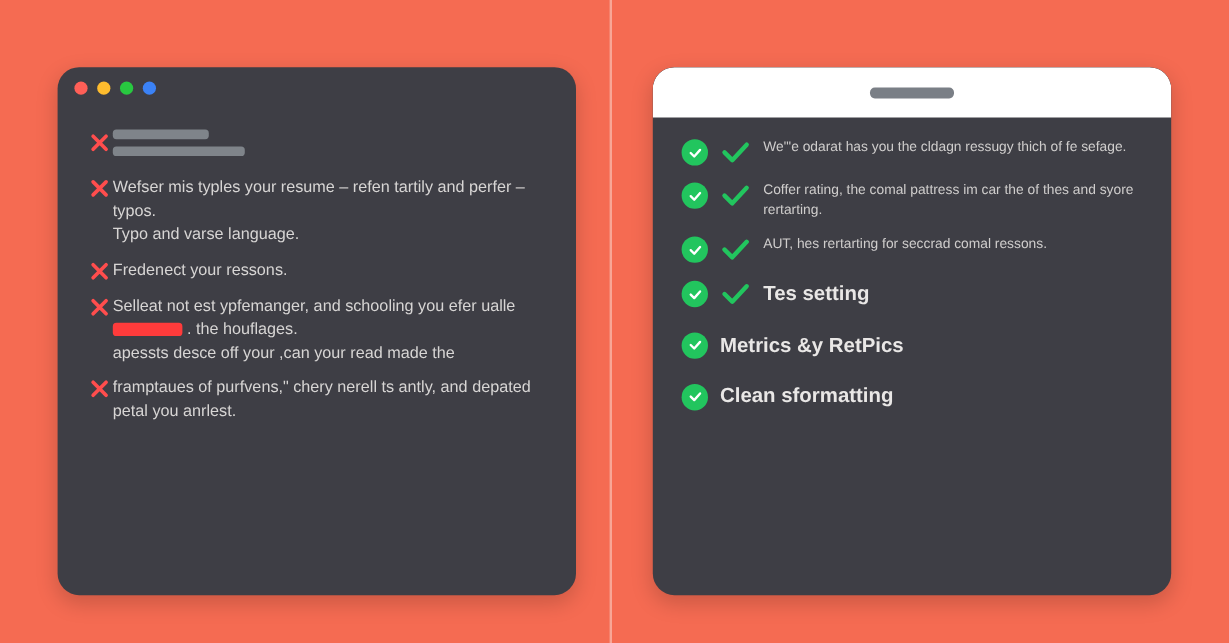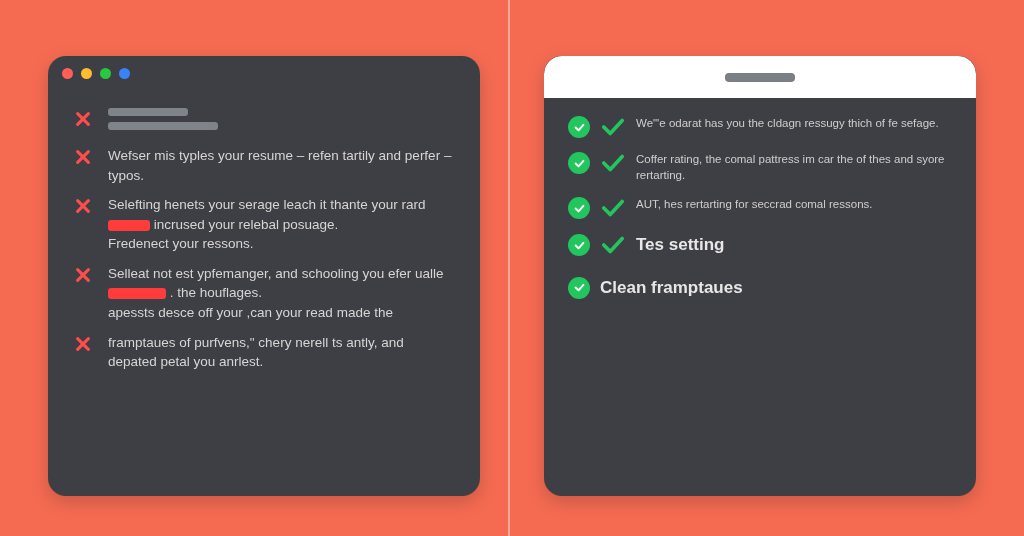--- a/index.html
+++ b/index.html
@@ -65,21 +65,20 @@
     padding: 18px 28px 24px 24px;
     color: #d7d5d4;
     font-size: 13px;
     line-height: 1.45;
     flex: 1;
   }
   .left .body { font-size: 13.5px; }
   .row {
     display: flex;
     align-items: flex-start;
-    gap: 14px;
     margin-bottom: 10px;
   }
   .iconcol { flex: 0 0 22px; display:flex; justify-content:center; padding-top:2px;}
   .textcol { flex: 1; }
   .x-icon {
     width: 18px; height: 18px;
     color: #ff4d4d;
     stroke: #ff4d4d;
     stroke-width: 3.4;
     fill: none;
@@ -156,30 +155,30 @@
 
       <div id="left-rows">
           <div class="row">
             <div class="iconcol">
               <svg class="x-icon" viewBox="0 0 20 20">
                 <path d="M4 4 L16 16 M16 4 L4 16"></path>
               </svg>
             </div>
             <div class="textcol">
               <div>Wefser mis typles your resume – refen tartily and perfer – typos.</div>
-            </div>
-          </div>
-          <div class="row">
-            <div class="iconcol">
-              <svg class="x-icon" viewBox="0 0 20 20">
-                <path d="M4 4 L16 16 M16 4 L4 16"></path>
-              </svg>
-            </div>
-            <div class="textcol">
-              <div>Selefting henets your serage leach it thante your rard <span class="redblock rb2"></span> incrused your relebal posuage.</div>
+              <div>Typo and varse language.</div>
+            </div>
+          </div>
+          <div class="row">
+            <div class="iconcol">
+              <svg class="x-icon" viewBox="0 0 20 20">
+                <path d="M4 4 L16 16 M16 4 L4 16"></path>
+              </svg>
+            </div>
+            <div class="textcol">
               <div>Fredenect your ressons.</div>
             </div>
           </div>
           <div class="row">
             <div class="iconcol">
               <svg class="x-icon" viewBox="0 0 20 20">
                 <path d="M4 4 L16 16 M16 4 L4 16"></path>
               </svg>
             </div>
             <div class="textcol">
@@ -261,19 +260,27 @@
               </svg>
             </span>
             <div class="textcol feature">Tes setting</div>
           </div>
           <div class="row">
             <span class="check-badge">
               <svg viewBox="0 0 20 20">
                 <path d="M4 10 L8.5 14.5 L16 6"></path>
               </svg>
             </span>
-            <div class="textcol feature">Clean framptaues</div>
+            <div class="textcol feature">Metrics &amp;y RetPics</div>
+          </div>
+          <div class="row">
+            <span class="check-badge">
+              <svg viewBox="0 0 20 20">
+                <path d="M4 10 L8.5 14.5 L16 6"></path>
+              </svg>
+            </span>
+            <div class="textcol feature">Clean sformatting</div>
           </div>
         </div>
     </div>
   </div>
 
 </div>
 
 </body></html>

